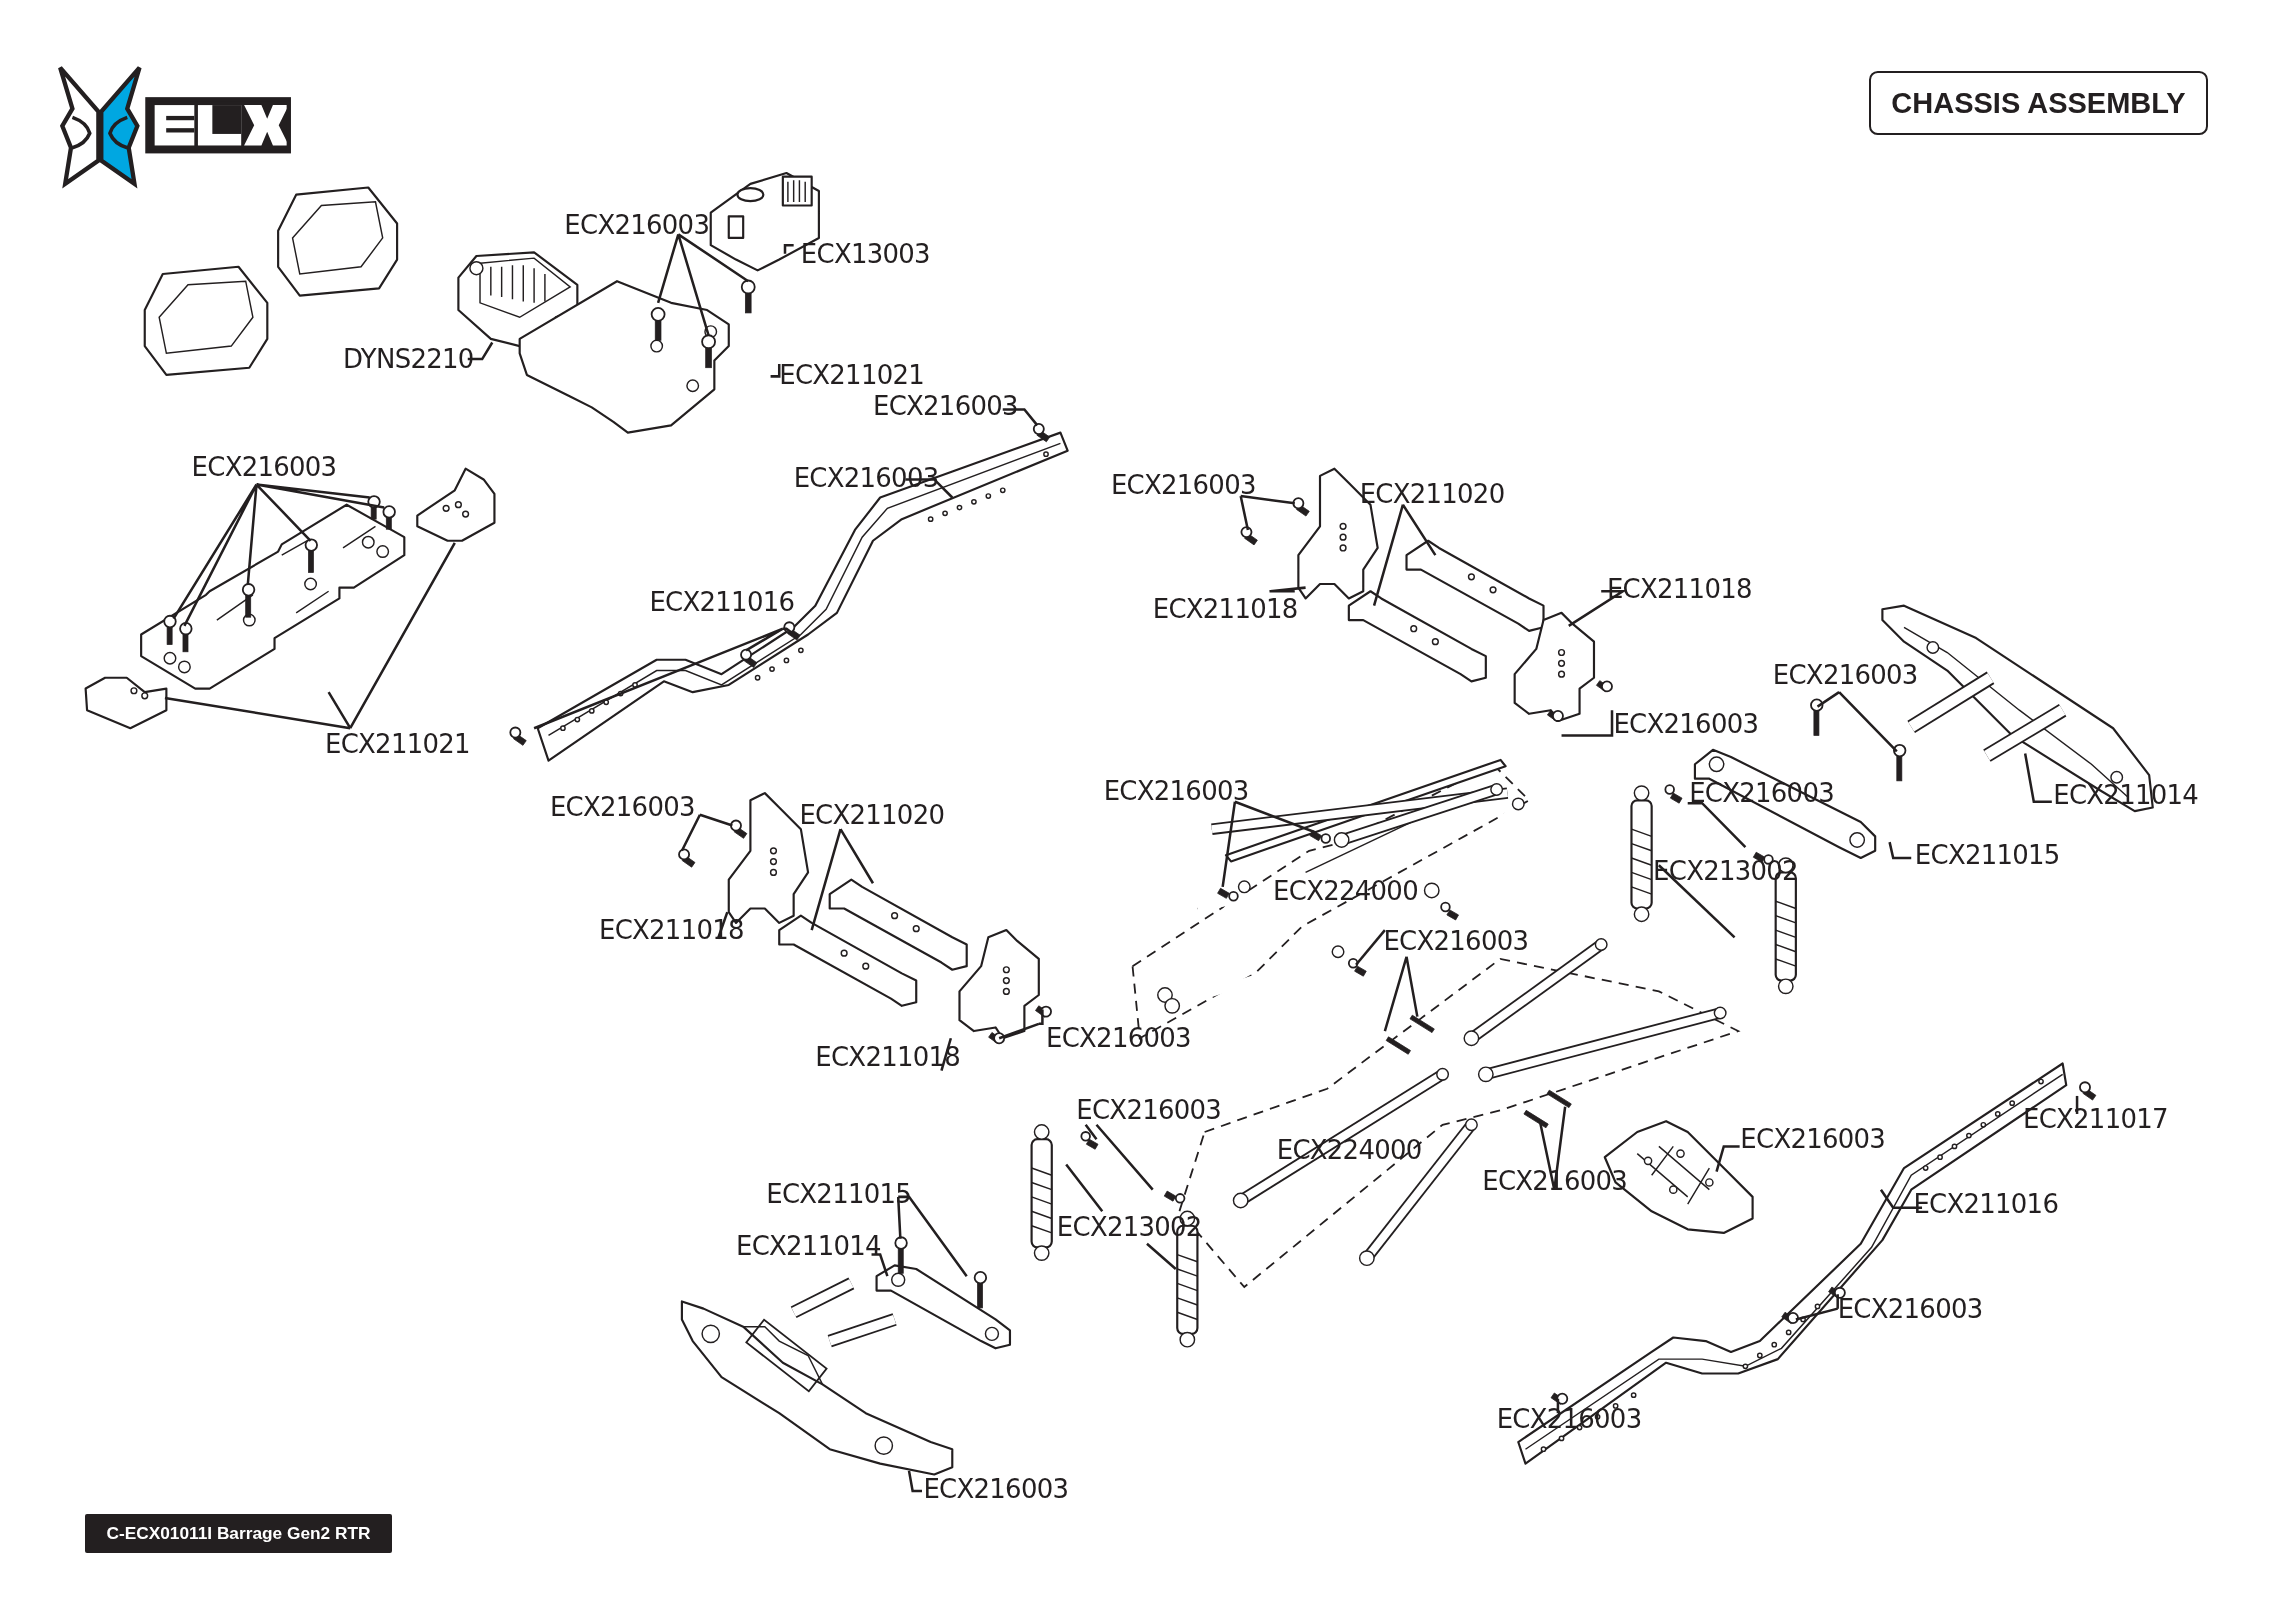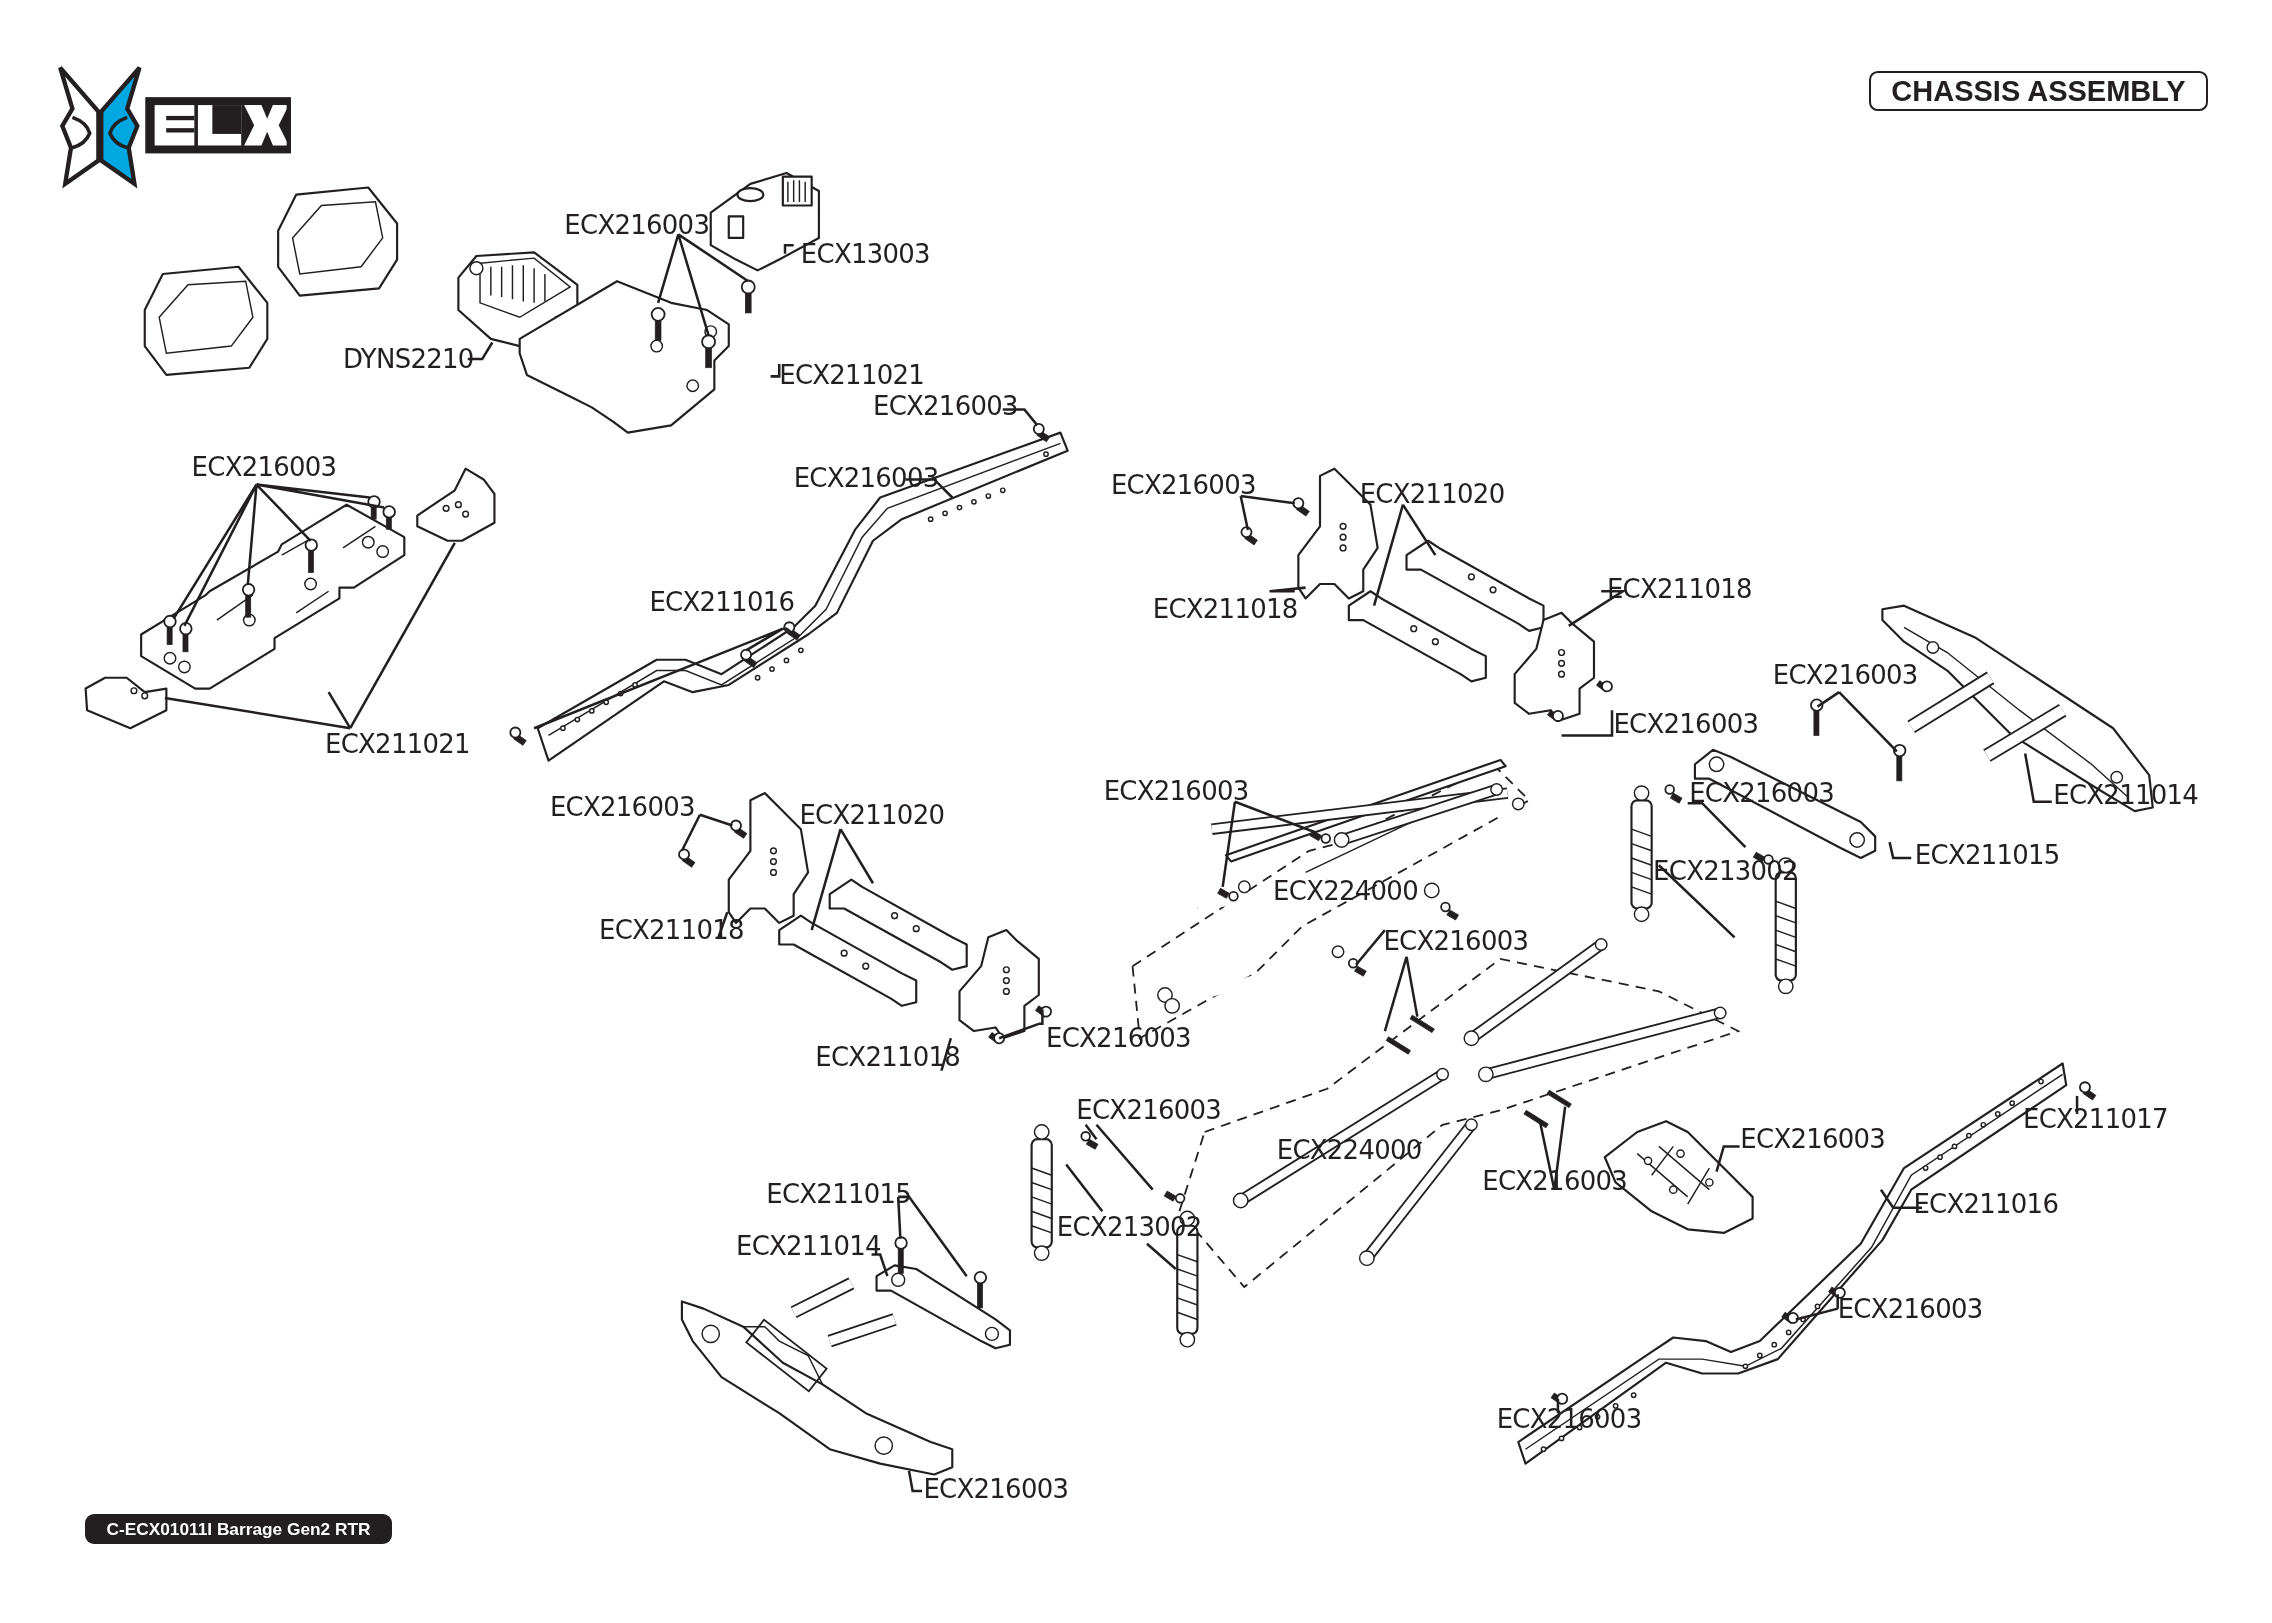--- a/index.html
+++ b/index.html
@@ -7,28 +7,28 @@
   #canvas { position: absolute; left: 0; top: 0; }
   .part { fill: #ffffff; stroke: #231f20; stroke-width: 3; stroke-linejoin: round; }
   .part-thin { fill: none; stroke: #231f20; stroke-width: 2; }
   .leader { fill: none; stroke: #231f20; stroke-width: 3.5; }
   .dash { fill: none; stroke: #231f20; stroke-width: 2.5; stroke-dasharray: 14 10; }
   .screw { fill: #231f20; stroke: #231f20; stroke-width: 1; }
   .screw-head { fill: #ffffff; stroke: #231f20; stroke-width: 2.5; }
   .hole { fill: #ffffff; stroke: #231f20; stroke-width: 2; }
   .label { font-family: "DejaVu Sans", sans-serif; font-size: 36px; fill: #231f20; letter-spacing: -1px; }
   #title-box {
-    position: absolute; left: 1869px; top: 71px; width: 339px; height: 40px;
+    position: absolute; left: 1869px; top: 71px; width: 339px; height: 64px;
     border: 2.2px solid #231f20; border-radius: 8.7px; box-sizing: border-box;
     display: flex; align-items: center; justify-content: center;
     font-family: "Liberation Sans", sans-serif; font-weight: bold; font-size: 29px; color: #231f20;
   }
   #footer-badge {
-    position: absolute; left: 85px; top: 1514px; width: 307px; height: 30px;
-    background: #231f20; border-radius: 9px;
+    position: absolute; left: 85px; top: 1514px; width: 307px; height: 39px;
+    background: #231f20; border-radius: 2px;
     display: flex; align-items: center; justify-content: center;
     font-family: "Liberation Sans", sans-serif; font-weight: bold; font-size: 17.3px; color: #ffffff;
   }
   #logo { position: absolute; left: 58px; top: 61px; }
 </style>
 </head>
 <body>
 
 <svg id="logo" width="339" height="130" viewBox="0 0 470 180">
   <g>

